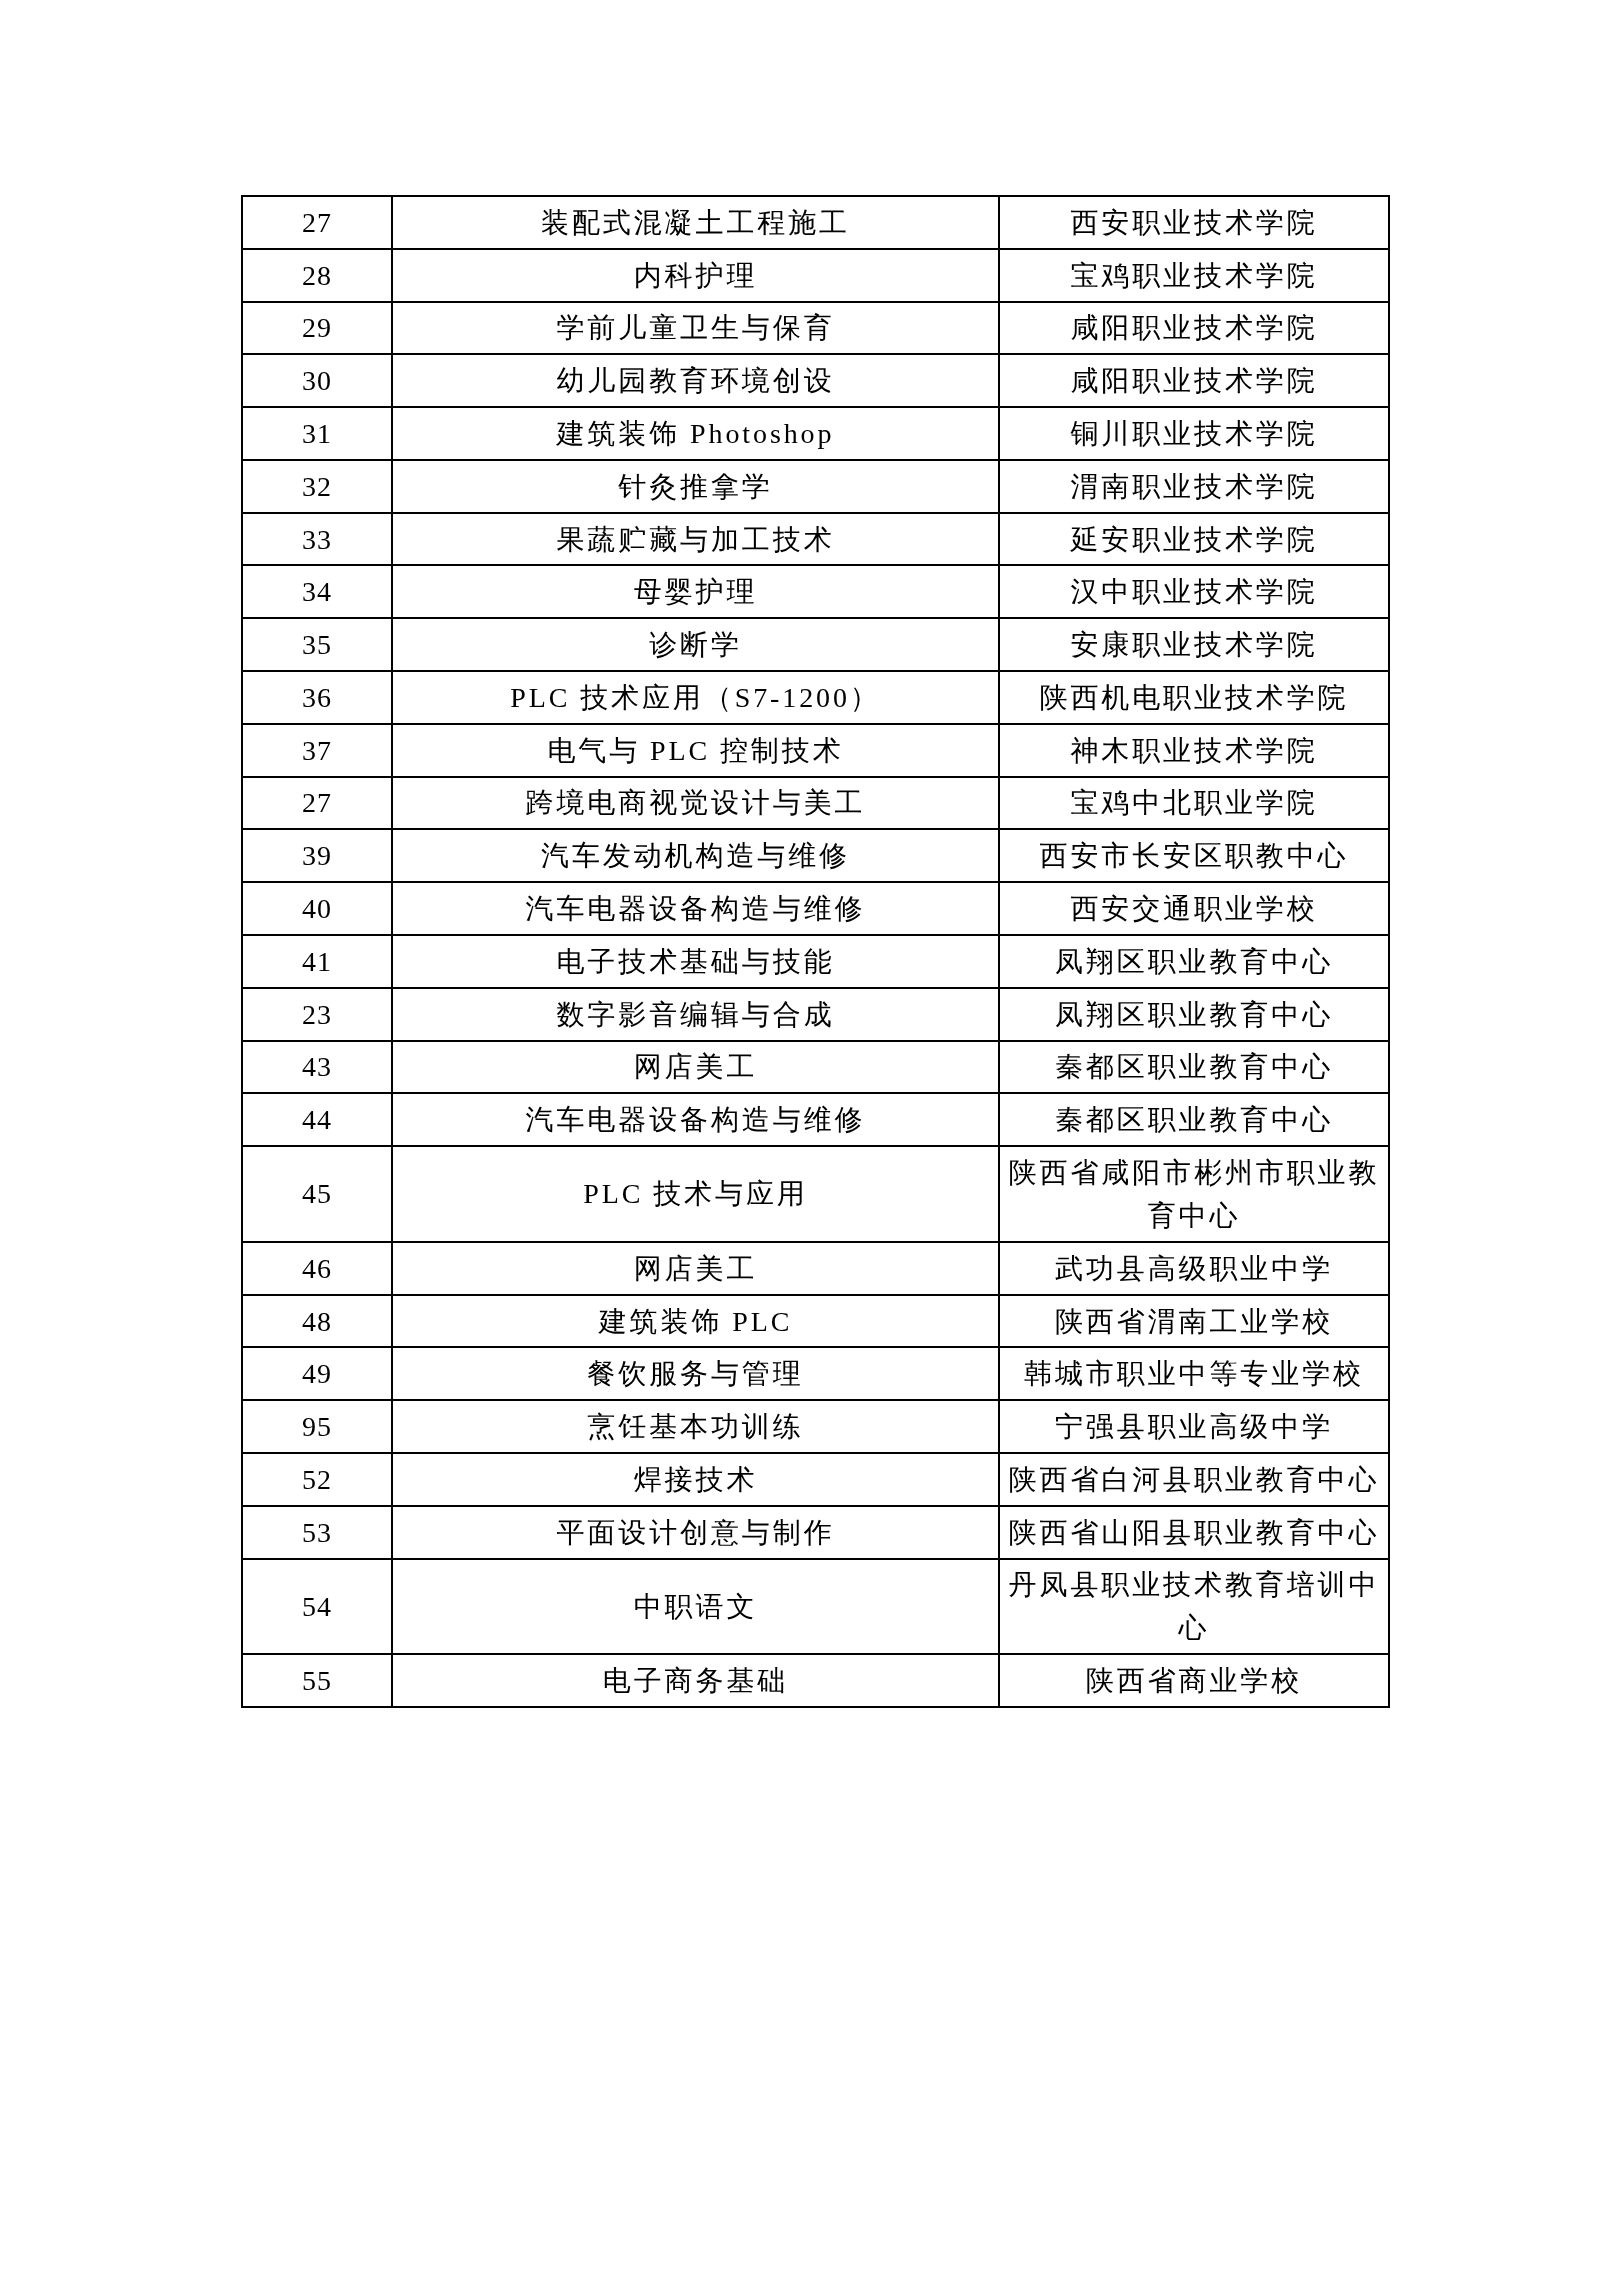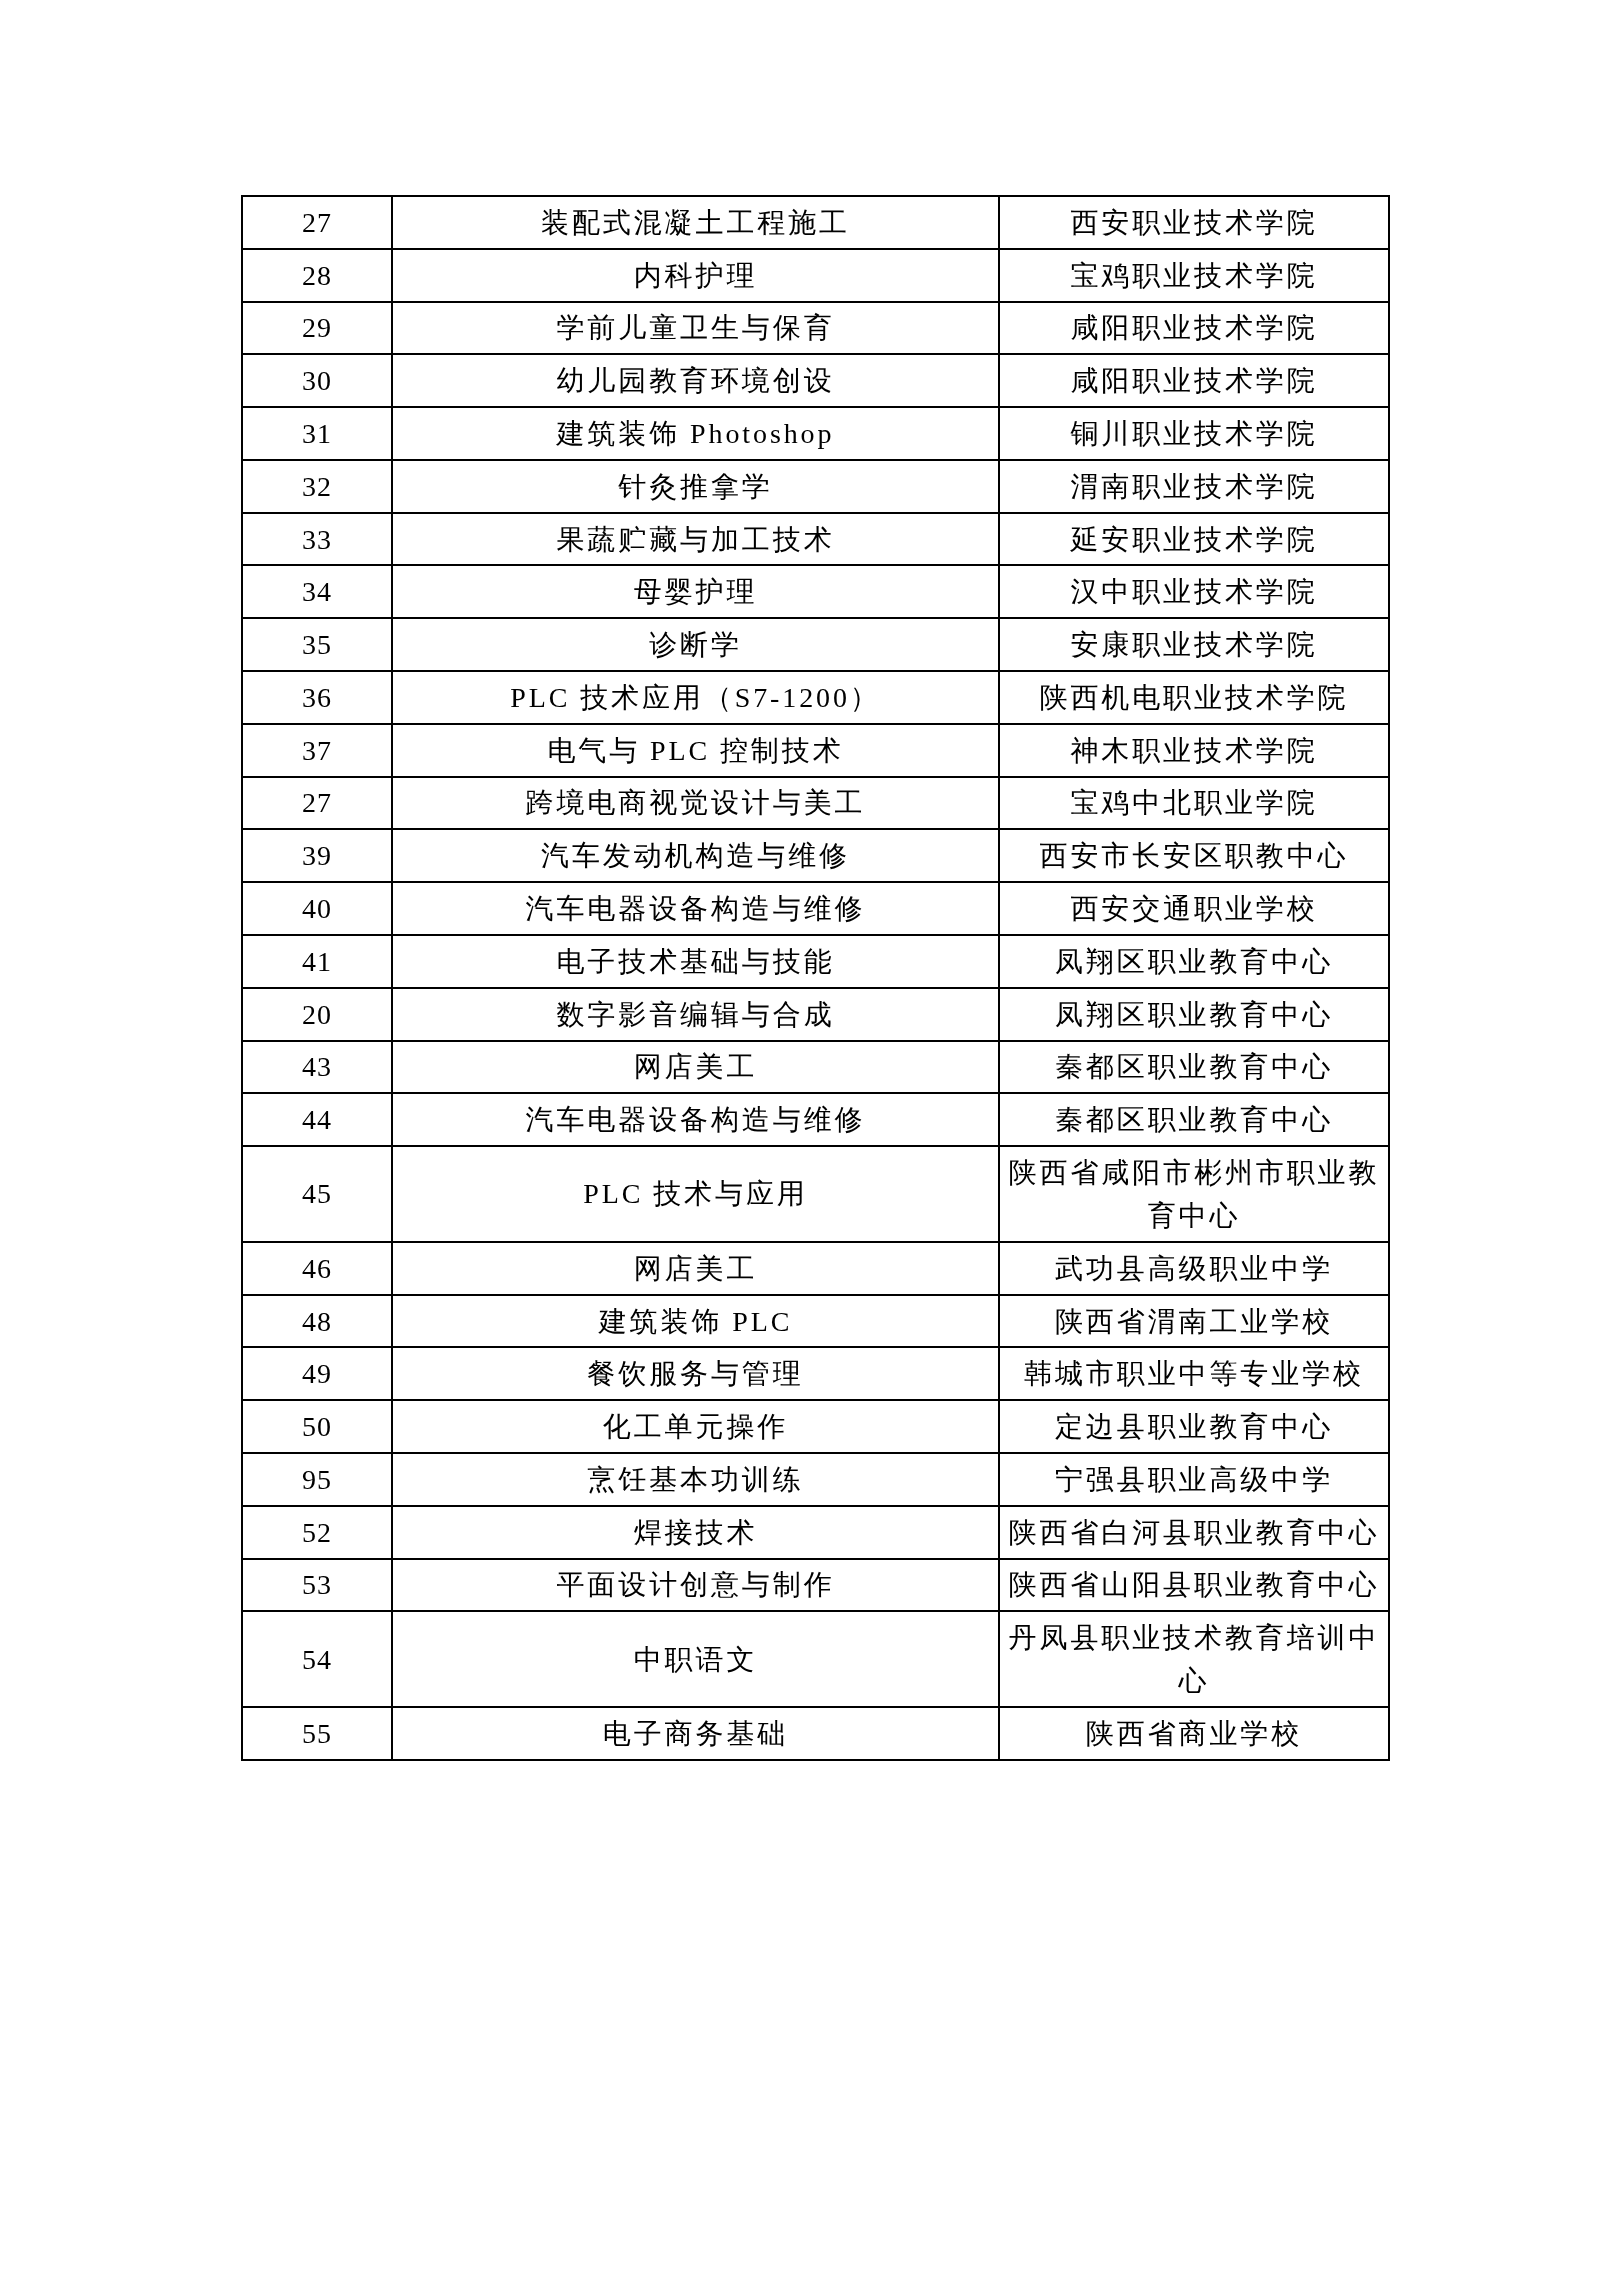--- a/index.html
+++ b/index.html
@@ -137,21 +137,21 @@
     <td class="col-school">西安交通职业学校</td>
   </tr>
 
   <tr>
     <td class="col-num">41</td>
     <td class="col-course">电子技术基础与技能</td>
     <td class="col-school">凤翔区职业教育中心</td>
   </tr>
 
   <tr>
-    <td class="col-num">20</td>
+    <td class="col-num">23</td>
     <td class="col-course">数字影音编辑与合成</td>
     <td class="col-school">凤翔区职业教育中心</td>
   </tr>
 
   <tr>
     <td class="col-num">43</td>
     <td class="col-course">网店美工</td>
     <td class="col-school">秦都区职业教育中心</td>
   </tr>
 
@@ -179,25 +179,20 @@
     <td class="col-course">建筑装饰 PLC</td>
     <td class="col-school">陕西省渭南工业学校</td>
   </tr>
 
   <tr>
     <td class="col-num">49</td>
     <td class="col-course">餐饮服务与管理</td>
     <td class="col-school">韩城市职业中等专业学校</td>
   </tr>
 
-  <tr>
-    <td class="col-num">50</td>
-    <td class="col-course">化工单元操作</td>
-    <td class="col-school">定边县职业教育中心</td>
-  </tr>
 
   <tr>
     <td class="col-num">95</td>
     <td class="col-course">烹饪基本功训练</td>
     <td class="col-school">宁强县职业高级中学</td>
   </tr>
 
   <tr>
     <td class="col-num">52</td>
     <td class="col-course">焊接技术</td>

